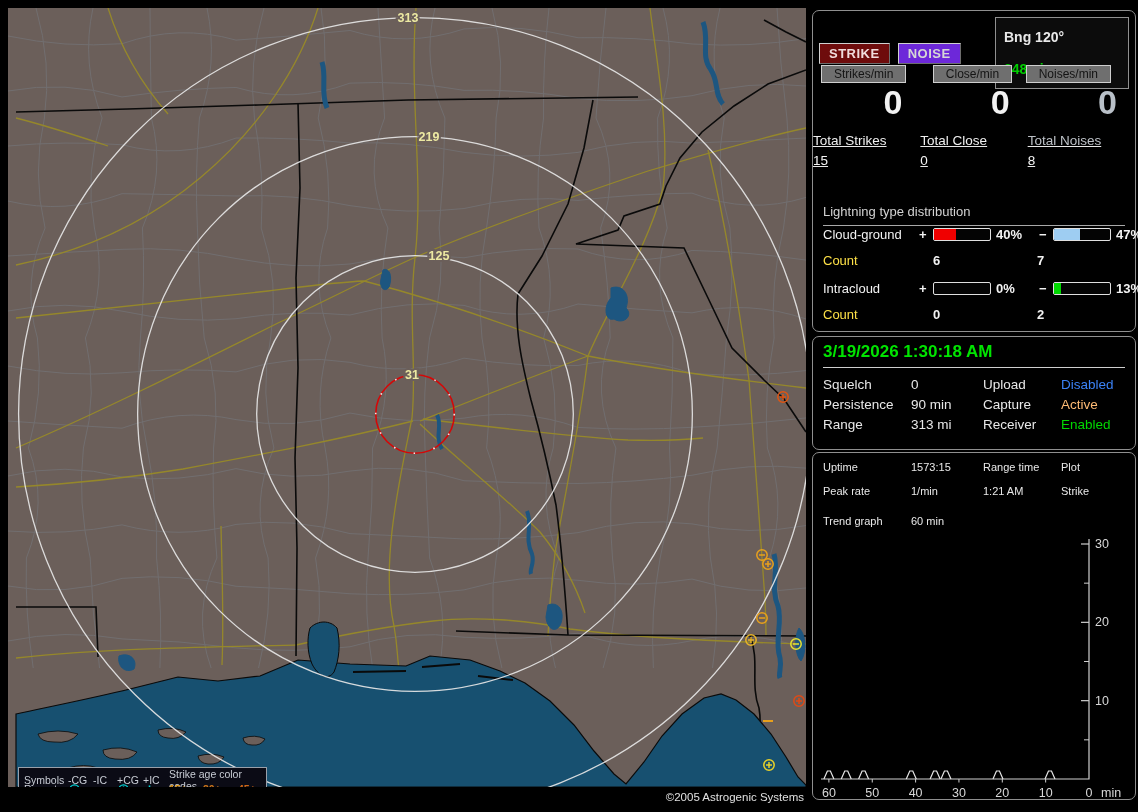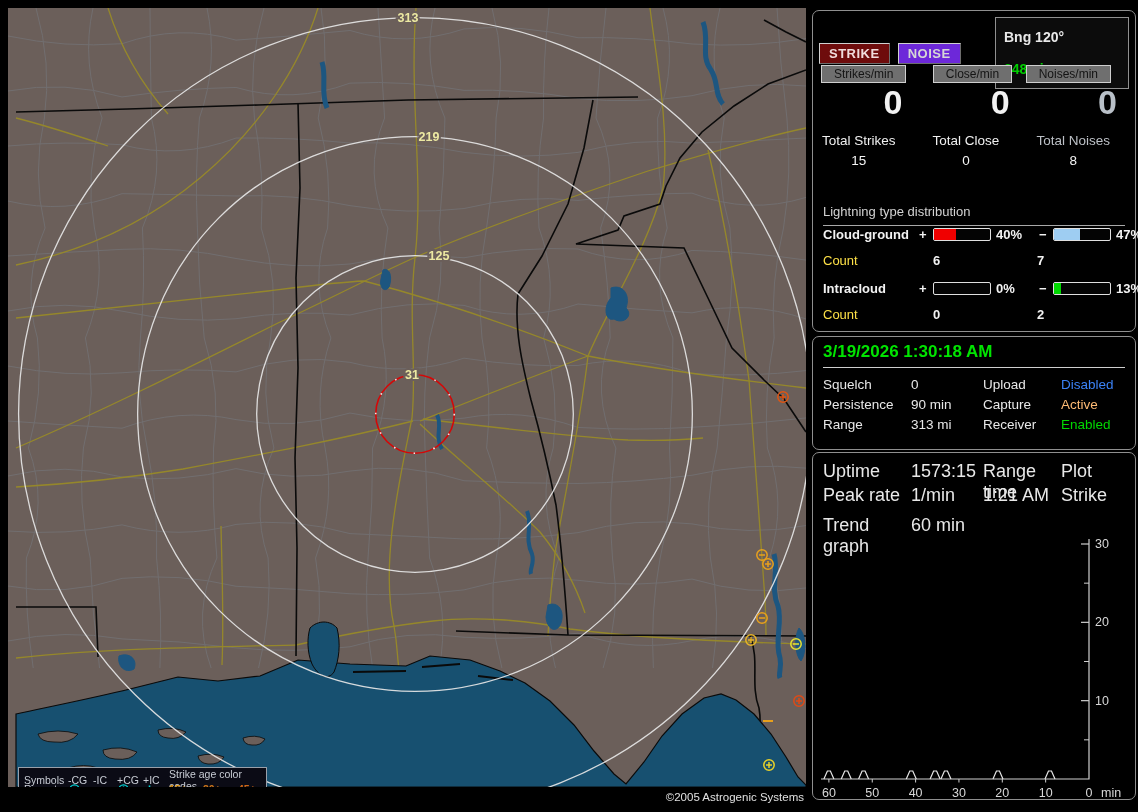--- a/index.html
+++ b/index.html
@@ -30,45 +30,45 @@
   .bng-val{color:#00d000;}
   .chips{position:absolute;left:0;right:0;top:54px;display:grid;grid-template-columns:1fr 1fr 1fr;}
   .chip{background:#6f6f6f;color:#141414;border:1px solid #cfcfcf;font-size:12px;
     padding:1px 12px;justify-self:center;white-space:nowrap;}
   .chip:first-child{justify-self:start;margin-left:8px;}
   .chip:last-child{justify-self:end;margin-right:24px;}
   .zeros{position:absolute;left:0;right:0;top:72px;display:grid;grid-template-columns:1fr 1fr 1fr;}
   .zero{font-size:34px;font-weight:bold;text-align:right;padding-right:18px;color:#f2f2f2;line-height:38px;}
   .zero.dim{color:#b9c0c8;}
   .totals{position:absolute;left:0;right:0;top:122px;display:grid;grid-template-columns:1fr 1fr 1fr;}
-  .tot{ text-align:center;padding-right:16px;}
+  .tot{ text-align:left;padding-right:16px;text-decoration:underline;}
   .tot .tlab{font-size:13.5px;color:#f0f0f0;}
   .tot.dim .tlab{color:#bcc0c6;}
   .tot .tval{font-size:13.5px;margin-top:5px;color:#f4f4f4;}
   .dist-title{position:absolute;left:10px;right:10px;top:193px;color:#d2d2d2;
     border-bottom:1px solid #a8a8a8;padding-bottom:6px;font-size:13px;}
   .drow{position:absolute;left:10px;right:6px;display:grid;
     grid-template-columns:96px 14px 58px 48px 14px 58px auto;align-items:center;}
   .crow{position:absolute;left:10px;right:6px;display:grid;
     grid-template-columns:110px 104px auto;align-items:center;}
-  .dlab{font-weight:bold;color:#f2f2f2;}
+  .dlab{font-weight:normal;color:#f2f2f2;}
   .sign{font-weight:bold;color:#f2f2f2;}
   .bar{height:11px;border:1px solid #e0e0e0;border-radius:2px;background:#040404;overflow:hidden;}
   .bar > div{height:100%;width:0%;}
   .pct{font-weight:bold;color:#f2f2f2;padding-left:5px;}
   .clab{color:#fde047;}
   .cval{font-weight:bold;color:#f2f2f2;}
   
   .dt{position:absolute;left:10px;right:10px;top:5px;color:#00e400;font-weight:bold;font-size:17px;
     border-bottom:1px solid #cfcfcf;padding-bottom:5px;}
   .srow{position:absolute;left:10px;right:6px;display:grid;
     grid-template-columns:88px 72px 78px auto;font-size:13.5px;}
   
   .grow{position:absolute;left:10px;right:6px;display:grid;
-    grid-template-columns:88px 72px 78px auto;font-size:18px;}
+    grid-template-columns:88px 72px 78px auto;font-size:11px;}
   #trend-plot{position:absolute;left:0;top:56px;}
   svg text{font-family:"Liberation Sans","DejaVu Sans",sans-serif;}
 </style>
 </head>
 <body>
 
 <div id="map">
   <svg id="mapsvg" width="798" height="779" viewBox="0 0 798 779">
     <rect width="798" height="779" fill="#6b5f5a"></rect>
     <g id="counties" stroke="#7a838d" stroke-width="1" fill="none" opacity="0.42">

